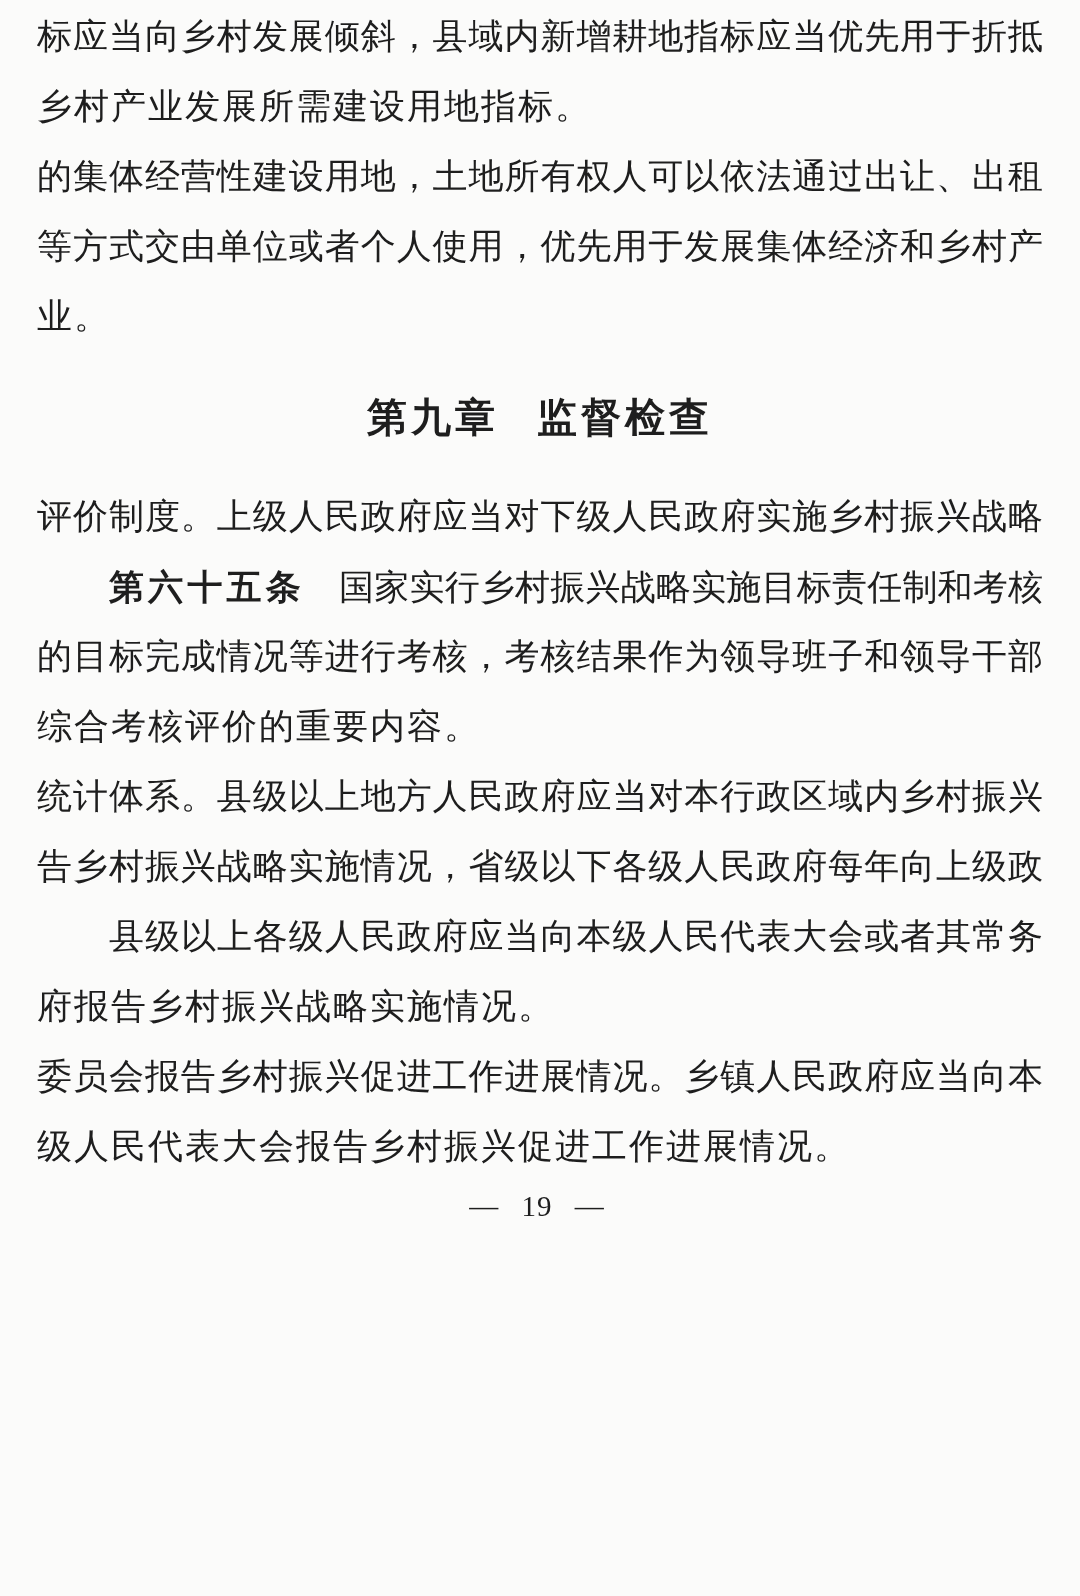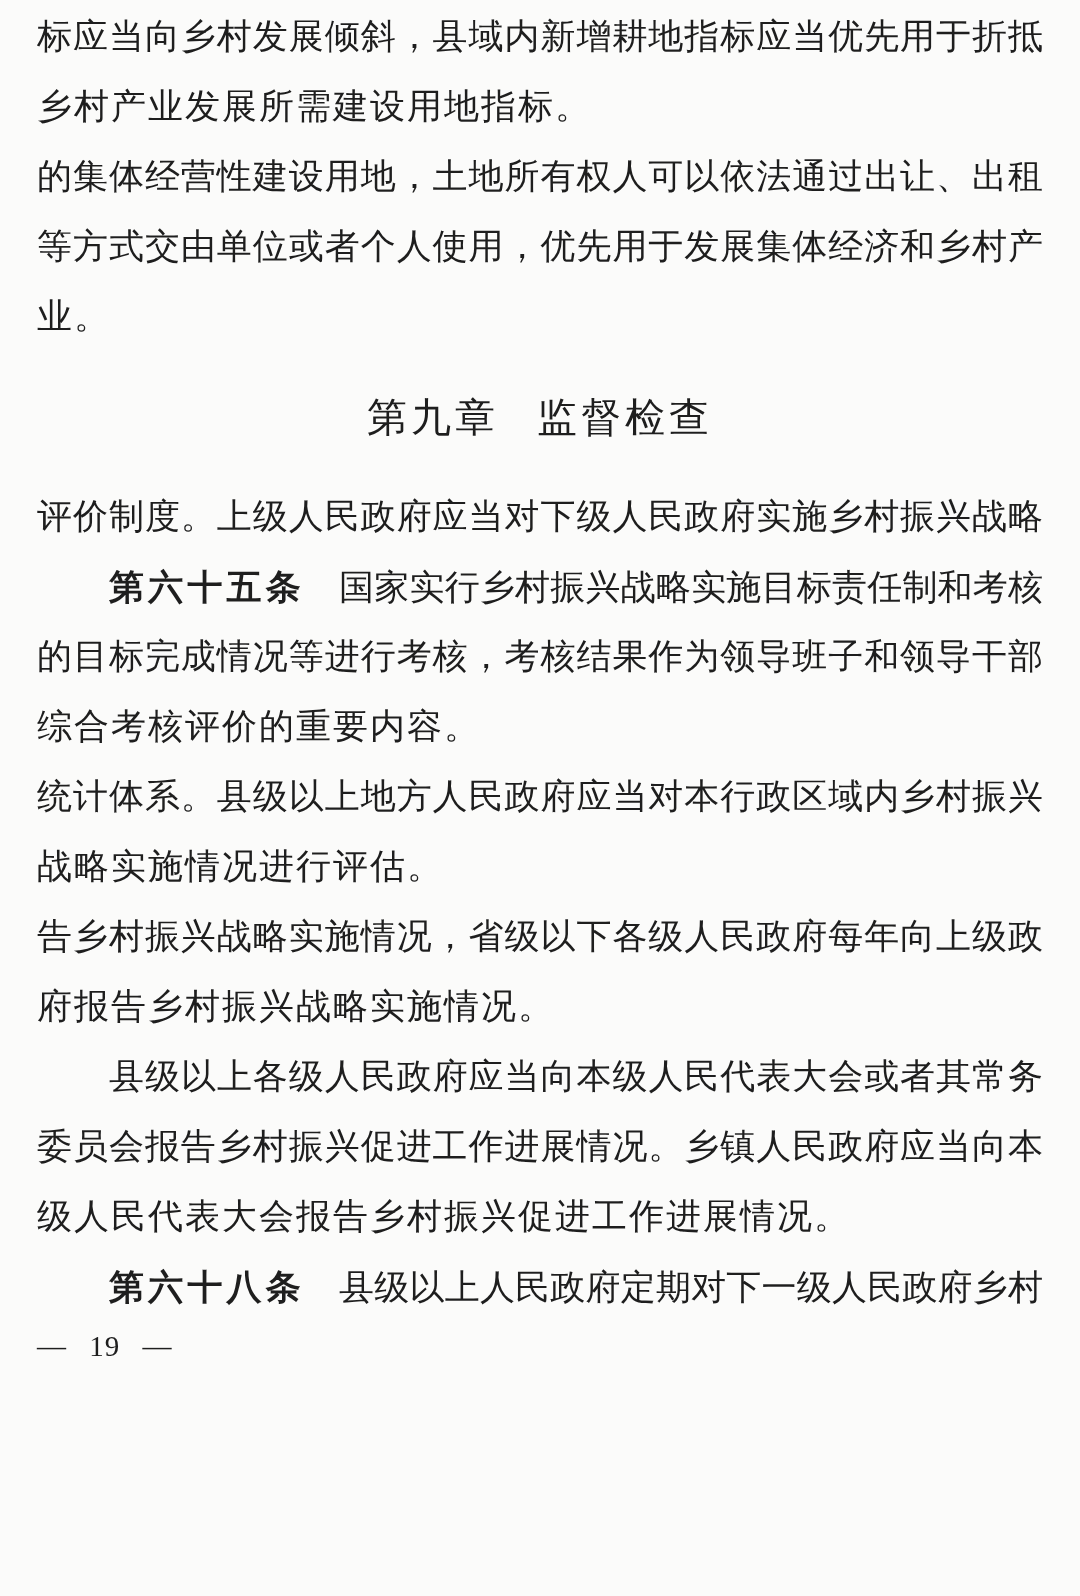--- a/index.html
+++ b/index.html
@@ -36,30 +36,30 @@
     margin-right: 34px;
     letter-spacing: 4px;
   }
   .chapter {
     margin: 30px 0;
     height: 70px;
     line-height: 70px;
     text-align: center;
     text-align-last: center;
     font-size: 40px;
-    font-weight: 400;
+    font-weight: 700;
     font-family: "Liberation Sans", "DejaVu Sans", sans-serif;
     letter-spacing: 4px;
   }
   .chapter-gap { display: inline-block; width: 38px; }
   .footer {
     margin-top: 4px;
     height: 40px;
     line-height: 40px;
-    text-align: left;
+    text-align: center;
     padding-right: 6px;
     font-size: 29px;
     word-spacing: 14px;
     letter-spacing: 1px;
   }
 </style>
 </head>
 <body>
 
 <div class="page">
@@ -71,25 +71,23 @@
   <div class="line short">业。</div>
 
   <div class="chapter"><span>第九章</span><span class="chapter-gap"></span><span>监督检查</span></div>
 
   <div class="line">评价制度。上级人民政府应当对下级人民政府实施乡村振兴战略</div>
   <div class="line indent"><span class="art-num">第六十五条</span><span>国家实行乡村振兴战略实施目标责任制和考核</span></div>
   <div class="line">的目标完成情况等进行考核，考核结果作为领导班子和领导干部</div>
   <div class="line short">综合考核评价的重要内容。</div>
 
   <div class="line">统计体系。县级以上地方人民政府应当对本行政区域内乡村振兴</div>
-  <div class="line short">战略实施情况进行评估。</div>
 
   <div class="line">告乡村振兴战略实施情况，省级以下各级人民政府每年向上级政</div>
+  <div class="line indent">县级以上各级人民政府应当向本级人民代表大会或者其常务</div>
   <div class="line short">府报告乡村振兴战略实施情况。</div>
-  <div class="line indent">县级以上各级人民政府应当向本级人民代表大会或者其常务</div>
   <div class="line">委员会报告乡村振兴促进工作进展情况。乡镇人民政府应当向本</div>
   <div class="line short">级人民代表大会报告乡村振兴促进工作进展情况。</div>
 
-  <div class="line indent"><span class="art-num">第六十八条</span><span>县级以上人民政府定期对下一级人民政府乡村</span></div>
 
   <div class="footer"><span>— 19 —</span></div>
 
 </div>
 
 </body></html>

